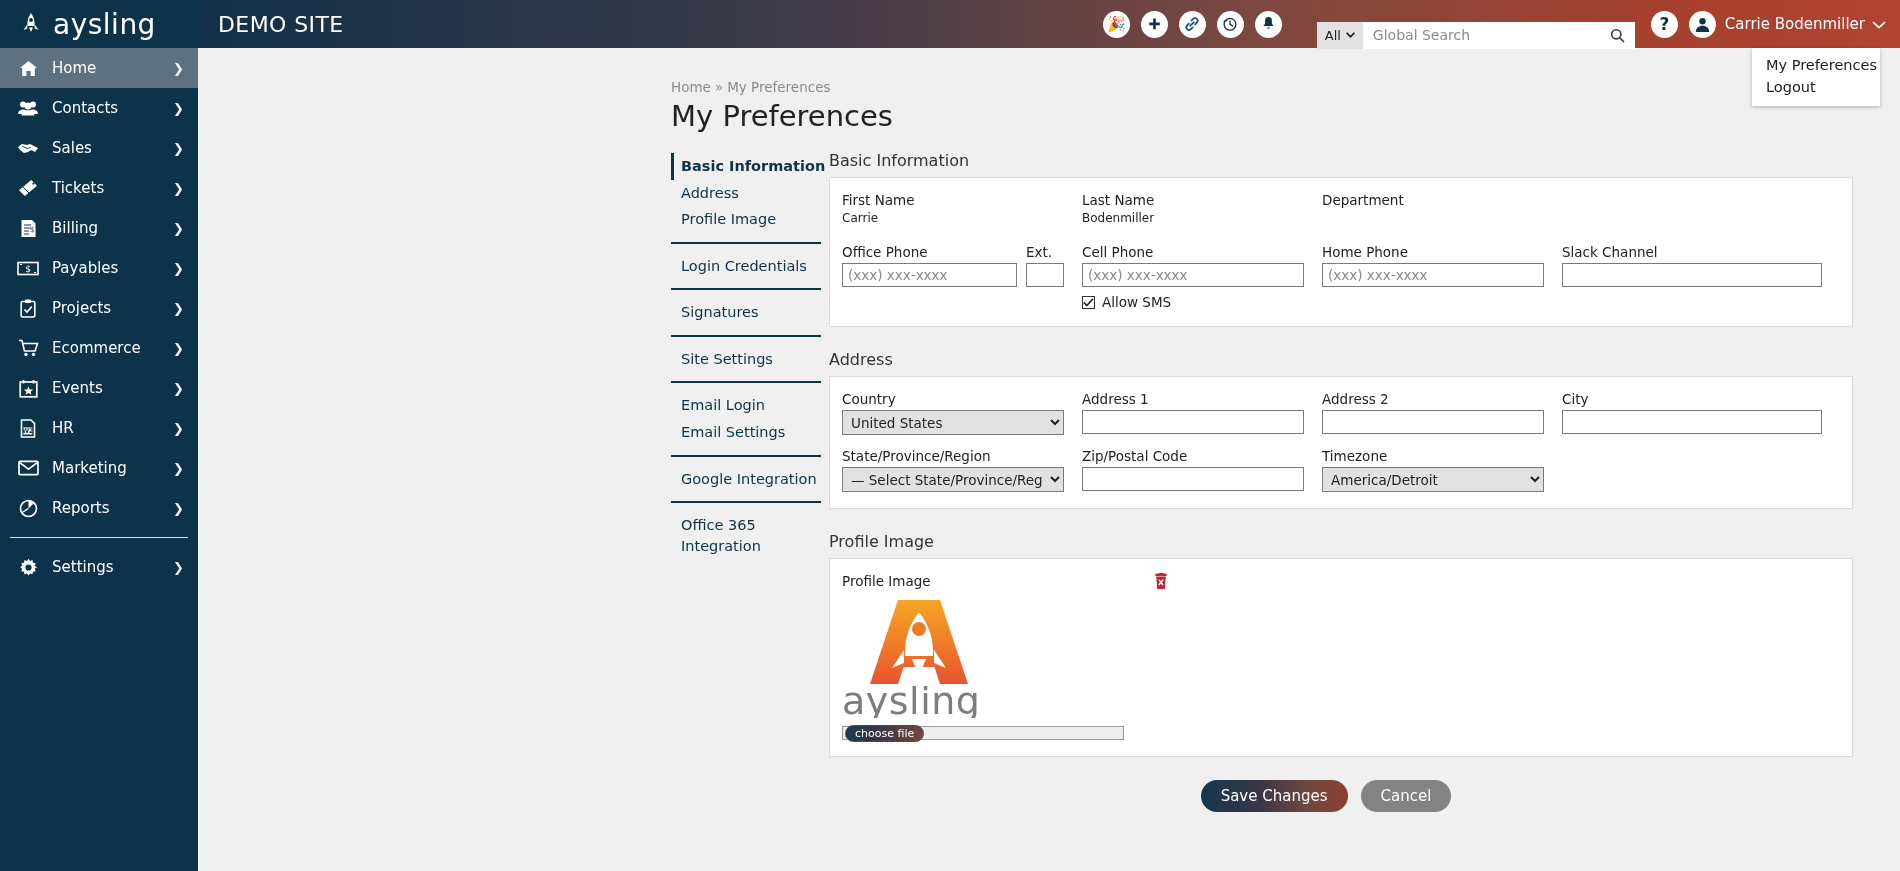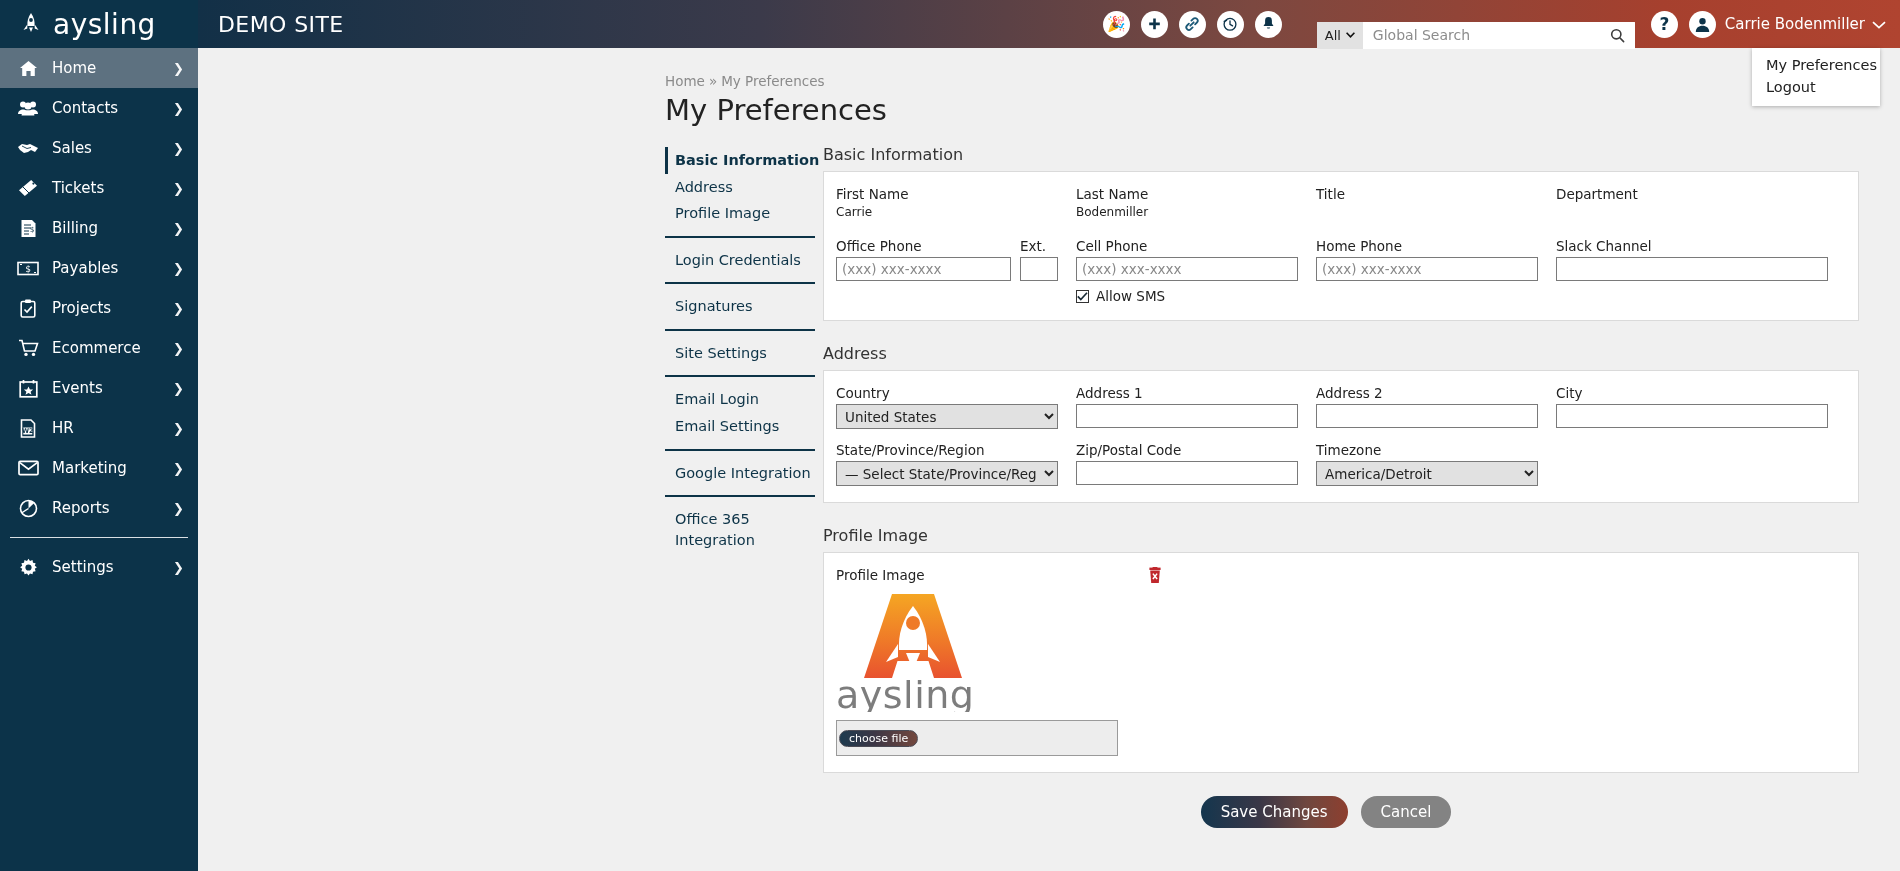--- a/index.html
+++ b/index.html
@@ -95,21 +95,21 @@
     position: absolute; top: 48px; right: 20px; width: 128px;
     background: #ffffff; box-shadow: 0 1px 4px rgba(0,0,0,.28);
     padding: 6px 0 8px 0; z-index: 60;
   }
   .user-menu-item {
     padding: 3px 14px; font-size: 14.5px; color: #222; cursor: pointer;
     white-space: nowrap;
   }
 
   
-  .content { flex: 1; overflow: hidden; position: relative; padding: 11px; }
+  .content { flex: 1; overflow: hidden; position: relative; padding: 17px; }
   .breadcrumb {
     font-size: 13.5px; color: #8a8a8a; margin: 14px 0 0 456px;
   }
   .breadcrumb .sep { margin: 0 4px; }
   .page-title {
     font-size: 29px; color: #222; font-weight: 400; margin: 4px 0 0 456px;
   }
   .body-row { display: flex; margin-top: 18px; padding-left: 456px; padding-right: 30px; }
 
   
@@ -153,21 +153,21 @@
   }
   .chk svg { display:block; }
   .chk-lbl { font-size: 13.5px; color:#222; }
 
   
   .pi-head { display:flex; align-items:flex-start; }
   .pi-lbl { font-size: 13.5px; color:#222; }
   .trash { margin-left: 222px; cursor:pointer; }
   .logo-block { margin-top: 2px; width: 160px; }
   .choose-wrap {
-    width: 282px; height: 36px; border: 1px solid #9a9a9a; background:#ededed;
+    width: 282px; height: 14px; border: 1px solid #9a9a9a; background:#ededed;
     display:flex; align-items:center; padding-left: 2px; margin-top: 4px;
   }
   .choose-btn {
     height: 17px; border-radius: 9px; padding: 0 9px;
     background: linear-gradient(90deg, #1d3a4f 0%, #3c3645 45%, #73483e 100%);
     color:#fff; font-size: 11px; display:flex; align-items:center; cursor:pointer;
     border: 1px solid #4b4b55;
   }
 
   .actions { display:flex; justify-content:center; gap: 13px; margin-top: 2px; padding-right: 30px; }
@@ -468,24 +468,20 @@
           <div class="sect-title">Basic Information</div>
           <div class="card">
             <div class="grid4">
               <div class="fld">
                 <span class="lbl">First Name</span>
                 <div class="val">Carrie</div>
               </div>
               <div class="fld">
                 <span class="lbl">Last Name</span>
                 <div class="val">Bodenmiller</div>
-              </div>
-              <div class="fld">
-                <span class="lbl">Title</span>
-                <div class="val"></div>
               </div>
               <div class="fld">
                 <span class="lbl">Department</span>
                 <div class="val"></div>
               </div>
             </div>
 
             <div class="grid4 row2">
               <div class="fld">
                 <div style="display:flex;">

